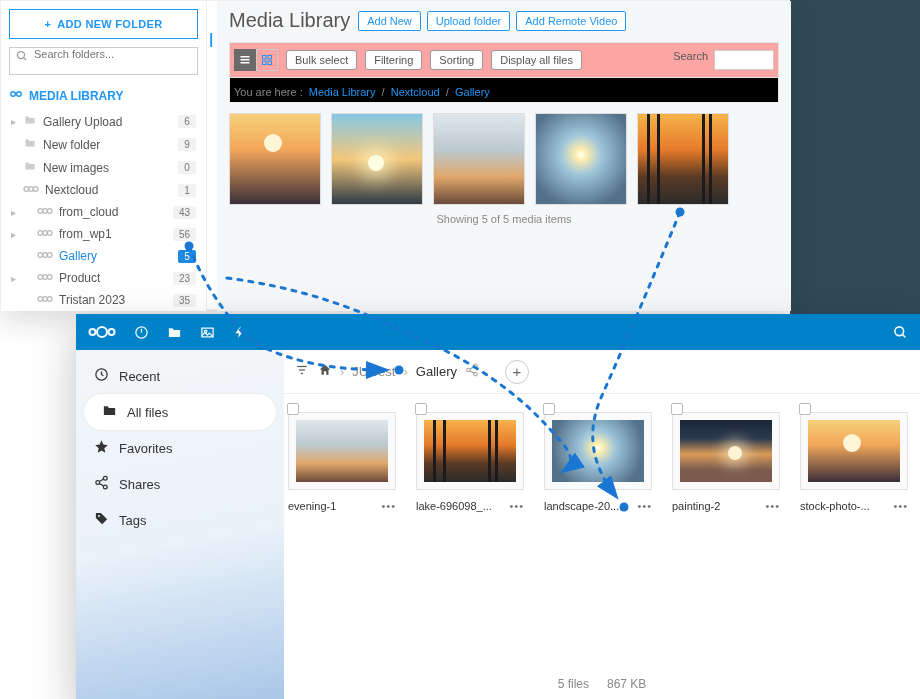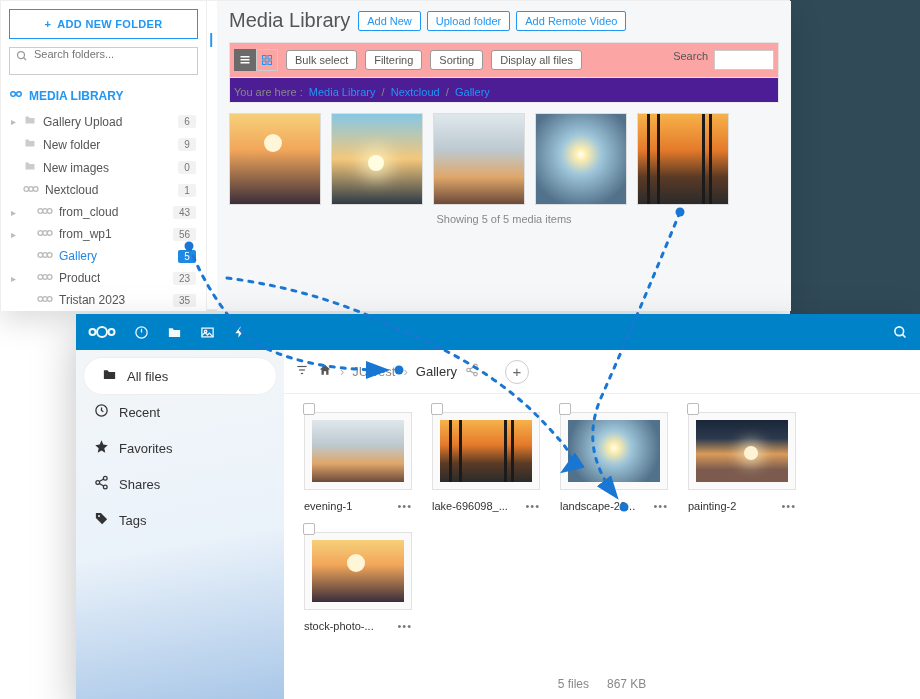--- a/index.html
+++ b/index.html
@@ -26,21 +26,21 @@
   .ml-header { display: flex; align-items: center; gap: 8px; }
   .ml-title { font-size: 20px; color: #555; font-weight: 400; }
   .ml-small-btn { border: 1px solid #2196F3; color: #2196F3; background: #fff; font-size: 11px; padding: 3px 8px; cursor: pointer; border-radius: 2px; }
   .ml-toolbar { margin-top: 10px; background: #fca5a5; border: 1px solid #e5e5e5; padding: 6px 4px; display: flex; align-items: center; gap: 8px; }
   .ml-view { display: flex; }
   .ml-view .vbtn { width: 22px; height: 22px; border: 1px solid #ccc; display: flex; align-items: center; justify-content: center; cursor: pointer; }
   .ml-view .vbtn.active { background: #6a6a6a; border-color: #6a6a6a; color: #fff; }
   .ml-toolbar .ml-small-btn { border-color: #999; color: #555; border-radius: 3px; }
   .ml-search-right { margin-left: auto; display: flex; gap: 6px; font-size: 11px; color: #555; }
   .ml-search-right input { width: 60px; border: 1px solid #ccc; padding: 3px 4px; font-size: 11px; }
-  .ml-bc { font-size: 11px; color: #888; padding: 8px 4px 4px; border-bottom: 1px solid #eee; background:#4c1d95; border-left:1px solid #e5e5e5; border-right:1px solid #e5e5e5;}
+  .ml-bc { font-size: 11px; color: #888; padding: 8px 4px 4px; border-bottom: 1px solid #eee; background:#000000; border-left:1px solid #e5e5e5; border-right:1px solid #e5e5e5;}
   .ml-bc a { color: #2196F3; text-decoration: none; }
   .ml-thumbs { display: flex; gap: 10px; margin-top: 10px; }
   .ml-thumb { width: 92px; height: 92px; border: 1px solid #ddd; background: #333; position: relative; cursor: pointer; }
   .ml-status { text-align: center; font-size: 11px; color: #888; margin-top: 8px; }
 
   
   .dark-strip { position: absolute; left: 790px; top: 0; width: 130px; height: 395px; background: #304a58; }
 
   
   .nc-panel { position: absolute; left: 76px; top: 314px; width: 844px; height: 385px; box-shadow: 0 18px 40px rgba(0,0,0,0.25); background: #fff; }
@@ -50,21 +50,21 @@
   .nc-body { display: flex; height: 349px; }
   .nc-side { width: 208px; background: linear-gradient(170deg,#f3f6f8 0%,#eaf2fa 55%,#a9c7e8 100%); padding: 8px 0; }
   .nc-side-item { display: flex; align-items: center; gap: 10px; padding: 9px 18px; font-size: 13px; color: #333; cursor: pointer; }
   .nc-side-item.active { background: #fff; border-radius: 18px; margin: 0 8px; box-shadow: 0 0 0 1px #eee; }
   .nc-main { flex: 1; position: relative; padding: 0; }
   .nc-bc { height: 44px; display: flex; align-items: center; gap: 8px; padding: 0 10px; font-size: 13px; color: #555; border-bottom: 1px solid #eee; }
   .nc-bc .sep { color: #bbb; }
   .nc-bc .chip { width: 24px; height: 24px; border-radius: 50%; border: 1px solid #ccc; display: flex; align-items: center; justify-content: center; font-size: 15px; color: #666; cursor: pointer; }
   .nc-cols { display: flex; align-items: center; gap: 22px; padding: 12px 10px 4px 8px; font-size: 12px; color: #888; }
   .nc-cols .chk { width: 14px; height: 14px; border: 1.5px solid #bbb; border-radius: 2px; }
-  .nc-grid { display: flex; gap: 20px; padding: 18px 20px 0; flex-wrap: wrap; }
+  .nc-grid { display: flex; gap: 20px; padding: 18px 4px 0; flex-wrap: wrap; }
   .nc-item { width: 108px; }
   .nc-item .thumb { width: 108px; height: 78px; border: 1px solid #e2e2e2; display:flex; align-items:center; justify-content:center; background:#fafafa; cursor:pointer; position:relative; }
   .nc-item .thumb .inner { width: 92px; height: 62px; }
   .nc-item .chk { position:absolute; top:-10px; left:-2px; width:12px; height:12px; border:1.5px solid #bbb; border-radius:2px; background:#fff; }
   .nc-item .cap { display:flex; align-items:center; justify-content:space-between; font-size:11px; color:#333; margin-top:10px; }
   .nc-item .cap .more { color:#777; cursor:pointer; letter-spacing:1px; }
   .nc-footer { position:absolute; bottom:8px; left:50%; transform:translateX(-50%); font-size:12px; color:#888; display:flex; gap:18px; }
 
   
   .connector { position: absolute; left: 0; top: 0; width: 920px; height: 699px; pointer-events: none; }
@@ -305,32 +305,32 @@
     <span class="icon search-icon">
       <svg width="15" height="15" viewBox="0 0 24 24" fill="none" stroke="#fff" stroke-width="2.5">
           <circle cx="10" cy="10" r="7"></circle>
           <line x1="20" y1="20" x2="15" y2="15"></line>
         </svg>
     </span>
   </div>
 
   <div class="nc-body">
     <div class="nc-side" id="nc-side">
-        <div class="nc-side-item active">
-          <span><svg width="15" height="15" viewBox="0 0 24 24" fill="#333">
-              <path d="M3 5h6l2 3h10v11H3z"></path>
-            </svg></span>
-          <span>All files</span>
-        </div>
         <div class="nc-side-item">
           <span><svg width="15" height="15" viewBox="0 0 24 24" fill="none" stroke="#333" stroke-width="2">
               <circle cx="12" cy="12" r="9"></circle>
               <path d="M12 7v5l3 2"></path>
             </svg></span>
           <span>Recent</span>
+        </div>
+        <div class="nc-side-item active">
+          <span><svg width="15" height="15" viewBox="0 0 24 24" fill="#333">
+              <path d="M3 5h6l2 3h10v11H3z"></path>
+            </svg></span>
+          <span>All files</span>
         </div>
         <div class="nc-side-item">
           <span><svg width="15" height="15" viewBox="0 0 24 24" fill="#333">
               <path d="M12 2l2.9 6.9L22 10l-5.5 4.8L18 22l-6-3.8L6 22l1.5-7.2L2 10l7.1-1.1z"></path>
             </svg></span>
           <span>Favorites</span>
         </div>
         <div class="nc-side-item">
           <span><svg width="15" height="15" viewBox="0 0 24 24" fill="none" stroke="#333" stroke-width="2">
               <circle cx="18" cy="5" r="3"></circle>

